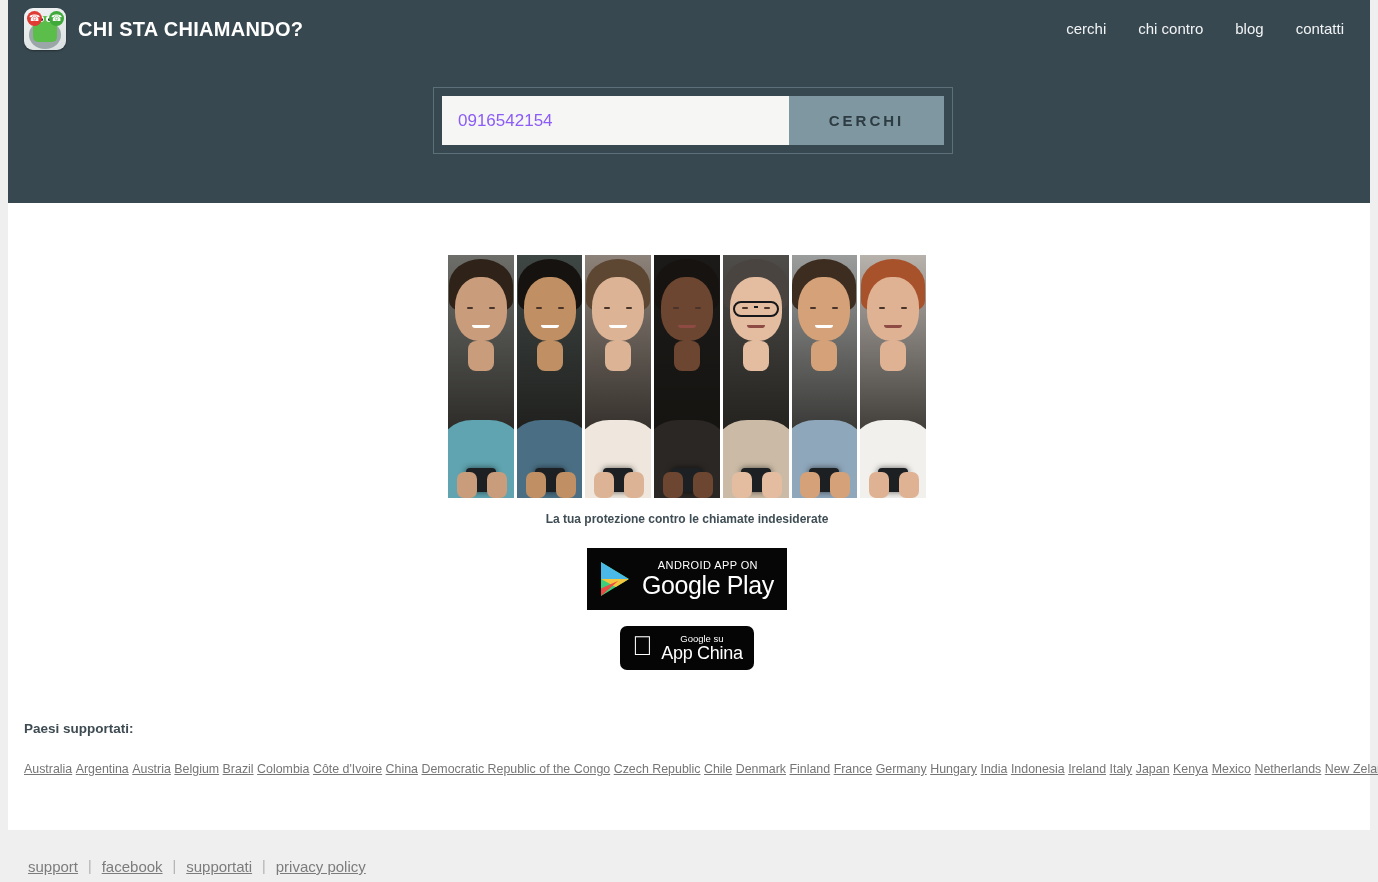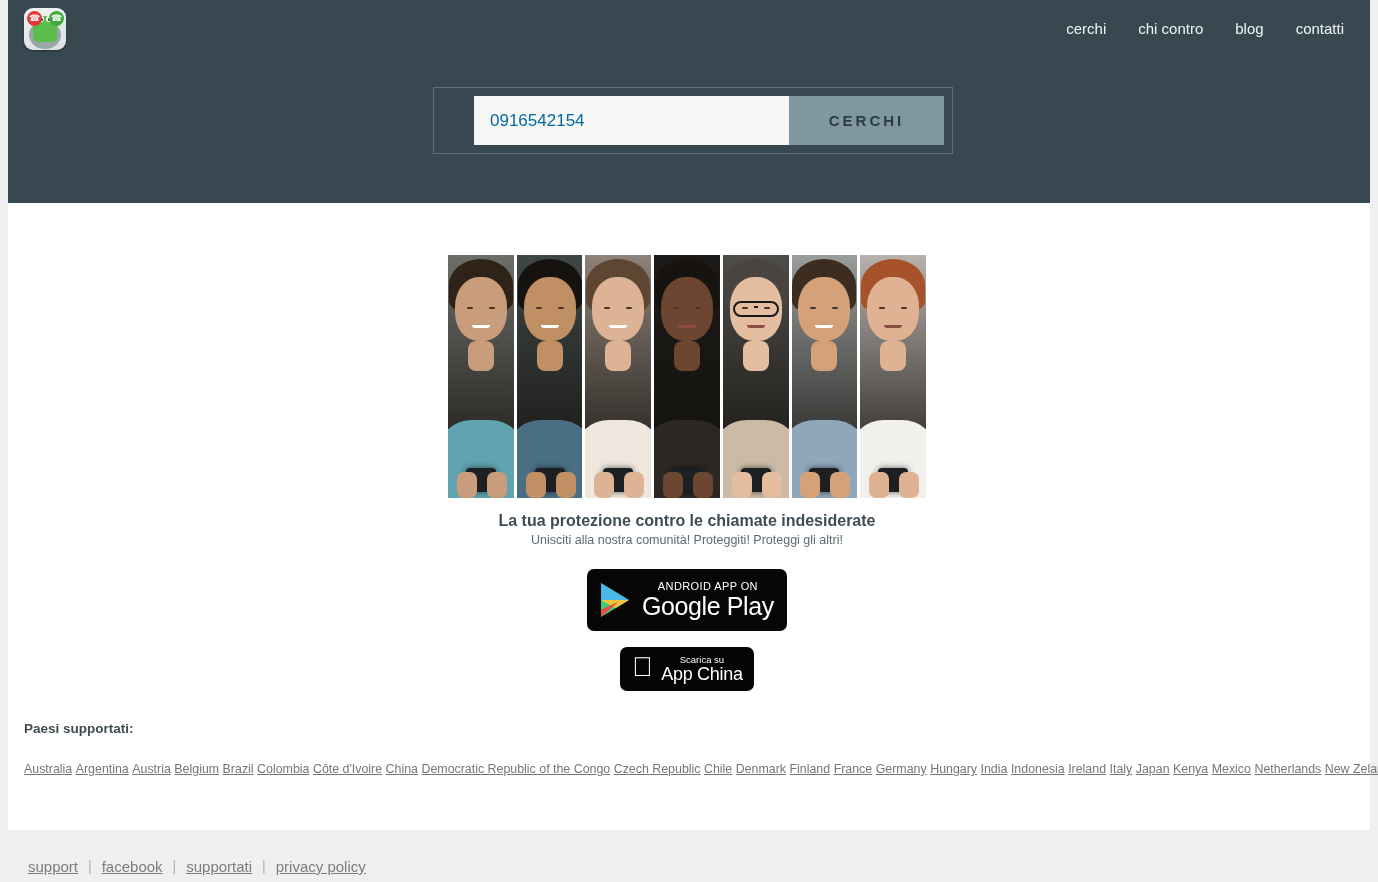--- a/index.html
+++ b/index.html
@@ -142,23 +142,22 @@
     height: 100%;
     width: 100%;
   }
   .search-input {
     flex: 1;
     border: 0;
     outline: 0;
     background: #f6f6f4;
     font-family: "Liberation Sans", sans-serif;
     font-size: 17px;
-    color: #0369a1;
+    color: #8b5cf6;
     padding: 17px 16px;
-    margin-left: 32px;
   }
   .search-btn {
     width: 155px;
     border: 0;
     background: #7e97a0;
     color: #2d3b42;
     font-family: "Liberation Sans", sans-serif;
     font-size: 15px;
     font-weight: bold;
     letter-spacing: 3px;
@@ -264,41 +263,41 @@
     position: absolute;
     left: 50%; top: 3px;
     transform: translateX(-50%);
     width: 4px; height: 2px;
     background: #16171a;
   }
 
   .tagline {
     margin-top: 14px;
     color: #3f4d55;
-    font-size: 16px;
+    font-size: 12px;
     font-weight: bold;
   }
   .subtagline {
     margin-top: 3px;
     color: #5d6b72;
     font-size: 12.5px;
   }
 
   .badges {
     margin-top: 22px;
     display: flex;
     flex-direction: column;
     align-items: center;
     gap: 16px;
   }
   .gp-badge {
     width: 200px;
     height: 62px;
     background: #060606;
-    border-radius: 7px;
+    border-radius: 0;
     display: flex;
     align-items: center;
     padding-left: 14px;
     box-sizing: border-box;
     gap: 11px;
     cursor: pointer;
   }
   .gp-tri-wrap {
     width: 30px; height: 34px;
     position: relative;
@@ -431,20 +430,21 @@
         <div class="logo-octo"></div>
         <div class="logo-eye l">
             <i></i>
           </div>
         <div class="logo-eye r">
             <i></i>
           </div>
         <div class="logo-phone red">☎</div>
         <div class="logo-phone green">☎</div>
       </div>
+      <div class="brand-title">CHI STA CHIAMANDO?</div>
     </div>
 
     <div class="nav">
       <a href="#">cerchi</a>
       <a href="#">chi contro</a>
       <a href="#">blog</a>
       <a href="#">contatti</a>
     </div>
 
     <div class="searchwrap">
@@ -546,41 +546,40 @@
             <div class="head" style="width:52px;height:64px;top:22px;background:#e0b294"></div>
             <div class="eye" style="left:calc(50% - 14px);top:52px"></div>
             <div class="eye" style="left:calc(50% + 8px);top:52px"></div>
             <div class="mouth" style="width:18px;top:70px;background:#8d4b44"></div>
             <div class="phone" style="width:30px;height:24px;bottom:6px"></div>
             <div class="hand" style="left:calc(50% - 24px);bottom:0;width:20px;height:26px;background:#e0b294"></div>
             <div class="hand" style="left:calc(50% + 6px);bottom:0;width:20px;height:26px;background:#e0b294"></div>
           </div>
         </div>
       <div class="tagline">La tua protezione contro le chiamate indesiderate</div>
-      <div class="subtagline">Unisciti alla nostra comunità! Proteggiti! Proteggi gli altri!</div>
 
       <div class="badges">
 
         <div class="gp-badge">
           <div class="gp-tri-wrap">
             <i class="a"></i>
               <i class="b"></i>
               <i class="c"></i>
               <i class="d"></i>
           </div>
           <div class="gp-text">
             <div class="line1">ANDROID APP ON</div>
             <div class="line2">Google Play</div>
           </div>
         </div>
 
         <div class="as-badge">
           <div class="apple-glyph"></div>
           <div class="as-text">
-            <div class="line1">Scarica su</div>
+            <div class="line1">Google su</div>
             <div class="line2">App China</div>
           </div>
         </div>
 
       </div>
     </div>
 
     <div class="countries">
       <div class="countries-title">Paesi supportati:</div>
       <div class="countries-list" id="countries-list"><a href="#">Australia</a><a href="#">Argentina</a><a href="#">Austria</a><a href="#">Belgium</a><a href="#">Brazil</a><a href="#">Colombia</a><a href="#">Côte d'Ivoire</a><a href="#">China</a><a href="#">Democratic Republic of the Congo</a><a href="#">Czech Republic</a><a href="#">Chile</a><a href="#">Denmark</a><a href="#">Finland</a><a href="#">France</a><a href="#">Germany</a><a href="#">Hungary</a><a href="#">India</a><a href="#">Indonesia</a><a href="#">Ireland</a><a href="#">Italy</a><a href="#">Japan</a><a href="#">Kenya</a><a href="#">Mexico</a><a href="#">Netherlands</a><a href="#">New Zeland</a></div>

